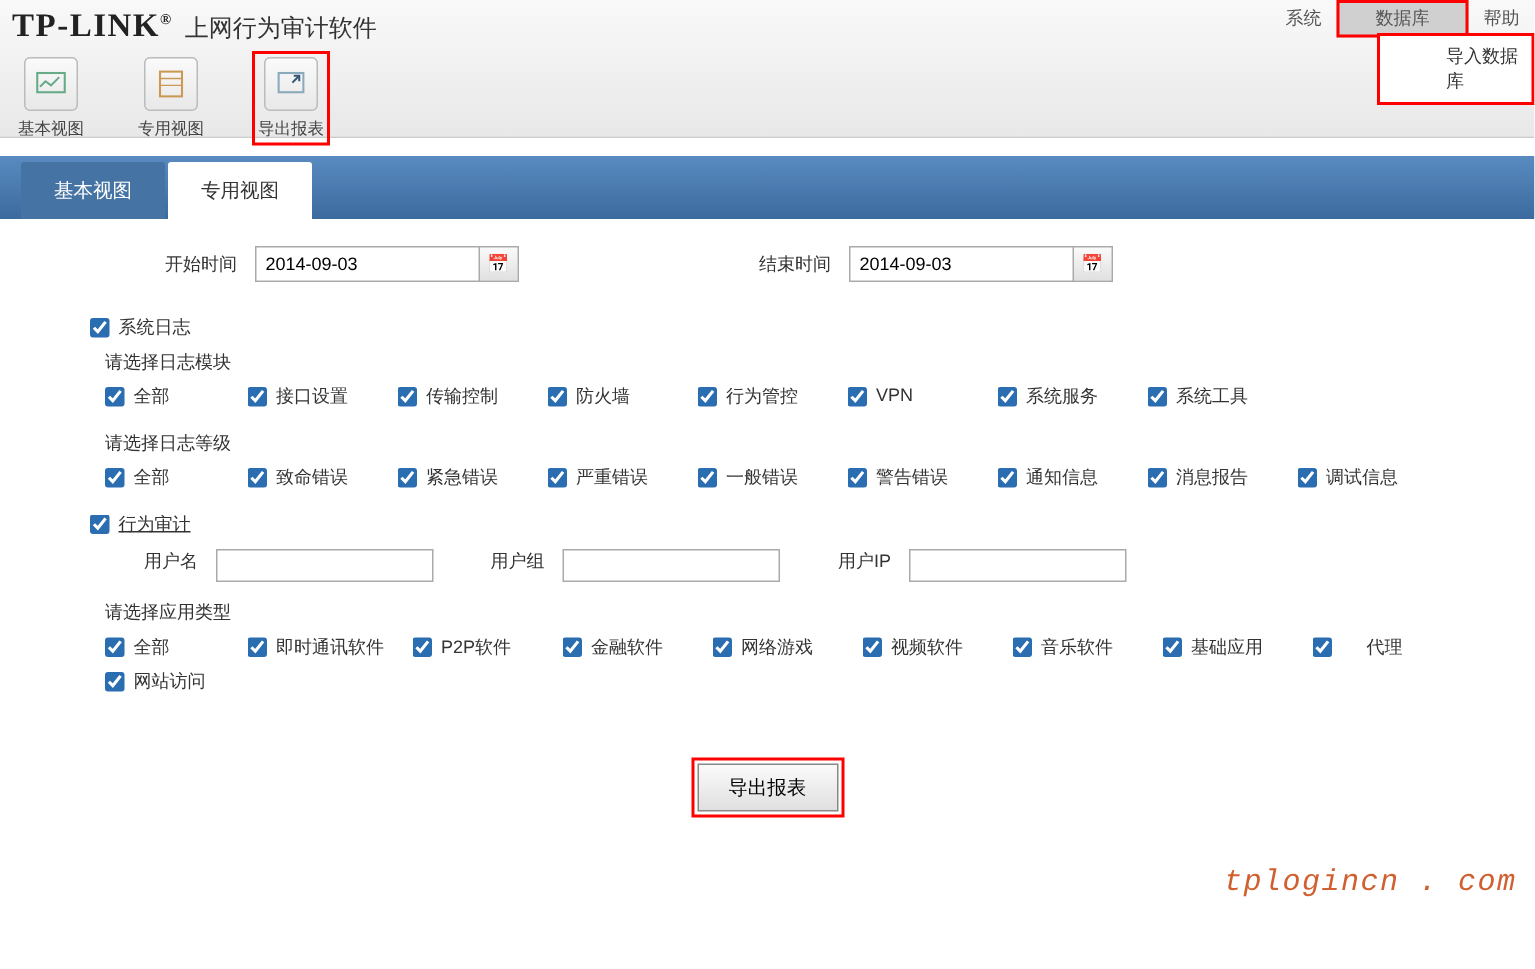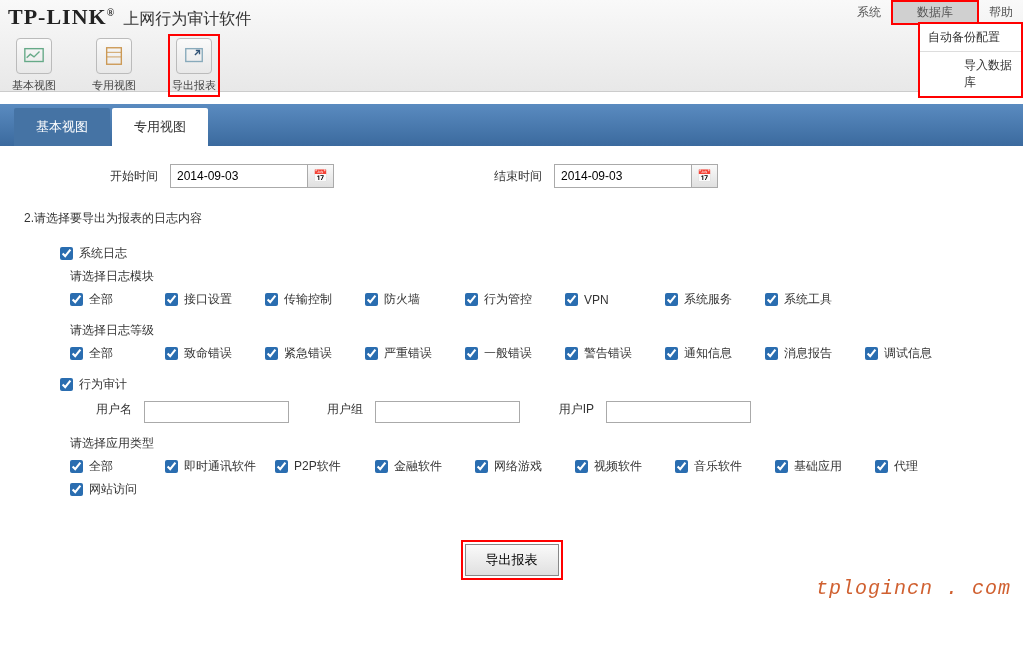--- a/index.html
+++ b/index.html
@@ -24,28 +24,28 @@
 .tabs-bar { background: #4a76a8; background: linear-gradient(#5a8bc0, #3b6a9e); height: 42px; display: flex; align-items: flex-end; padding-left: 14px; margin-top: 12px; }
 .tab { padding: 10px 22px; background: #fff; color: #333; border-top-left-radius: 2px; border-top-right-radius: 2px; cursor: pointer; margin-right: 2px; font-size: 13px; }
 .tab.active { background: #4573a4; color: #fff; }
 .content { padding: 18px 10px 10px 10px; min-height: 460px; position: relative; }
 .section-label { margin: 8px 0 18px 14px; }
 .date-row { display: flex; align-items: center; margin-bottom: 22px; }
 .date-group { display: flex; align-items: center; }
 .date-label { width: 160px; text-align: right; padding-right: 12px; }
 .date-label2 { width: 220px; text-align: right; padding-right: 12px; }
 .date-input-wrap { display: flex; }
-.date-input { width: 138px; height: 24px; border: 1px solid #aaa; padding: 0 6px; font-size: 12px; background: #fff; }
+.date-input { width: 150px; height: 24px; border: 1px solid #aaa; padding: 0 6px; font-size: 12px; background: #fff; }
 .date-btn { width: 26px; height: 24px; border: 1px solid #aaa; border-left: none; background: linear-gradient(#fafafa,#e0e0e0); display: flex; align-items: center; justify-content: center; cursor: pointer; }
 .cb-row { display: flex; align-items: center; margin: 6px 0 6px 50px; }
 .cb-row.top { margin-left: 50px; }
 .cb { margin-right: 6px; accent-color: #2a6db0; }
 .sub-label { margin: 6px 0 6px 60px; color: #333; }
 .grid-row { display: flex; flex-wrap: wrap; margin-left: 60px; gap: 0; margin-bottom: 8px; }
-.grid-item { display: flex; align-items: center; width: 95px; margin-bottom: 6px; }
+.grid-item { display: flex; width: 95px; margin-bottom: 6px; }
 .grid-item.w100 { width: 100px; }
 .input-row { display: flex; align-items: flex-start; margin: 8px 0 12px 60px; gap: 12px; }
 .input-label { width: 62px; text-align: right; }
 .text-input { width: 145px; height: 22px; border: 1px solid #aaa; padding: 0 4px; font-size: 12px; }
 .footer-btn-wrap { text-align: center; margin-top: 40px; }
 .export-btn { display: inline-block; padding: 6px 20px; border: 1px solid #888; background: linear-gradient(#fafafa,#e0e0e0); cursor: pointer; font-size: 13px; outline: 2px solid red; outline-offset: 2px; }
 .watermark { position: absolute; bottom: 6px; right: 12px; font-family: "Courier New", monospace; font-style: italic; color: #d06030; font-size: 20px; letter-spacing: 1px; }
 </style>
 </head>
 <body>
@@ -54,21 +54,20 @@
   <div class="logo-area">
     <span class="logo"><span>TP-LINK</span><sup>®</sup></span>
     <span class="app-title">上网行为审计软件</span>
   </div>
   <div class="top-menu">
     <div class="top-menu-item">系统</div>
     <div class="top-menu-item active">数据库</div>
     <div class="top-menu-item">帮助</div>
   </div>
   <div class="dropdown">
-    <div class="dropdown-item">自动备份配置</div>
     <div class="dropdown-item">导入数据库</div>
   </div>
   <div class="toolbar">
     <div class="tool-btn">
       <div class="tool-icon">
           <svg viewBox="0 0 24 24">
             <rect x="2" y="4" width="20" height="14" fill="none" stroke="#6a8" stroke-width="1.5"></rect>
             <polyline points="4,14 8,10 12,13 18,7" fill="none" stroke="#6a8" stroke-width="1.5"></polyline>
           </svg>
         </div>
@@ -117,21 +116,20 @@
       <div class="date-label2">结束时间</div>
       <div class="date-input-wrap">
         <input class="date-input" value="2014-09-03" style="">
         <div class="date-btn">
             <span>📅</span>
           </div>
       </div>
     </div>
   </div>
 
-  <div class="section-label">2.请选择要导出为报表的日志内容</div>
 
   <div class="cb-row top">
     <input type="checkbox" class="cb" checked="" style="">
     <span>系统日志</span>
   </div>
   <div class="sub-label">请选择日志模块</div>
   <div class="grid-row">
     <div class="grid-item">
         <input type="checkbox" class="cb" checked="" style="">
         <span>全部</span>
@@ -198,21 +196,21 @@
     <div class="grid-item w100">
         <input type="checkbox" class="cb" checked="" style="">
         <span>消息报告</span>
       </div>
     <div class="grid-item w100">
         <input type="checkbox" class="cb" checked="" style="">
         <span>调试信息</span>
       </div>
   </div>
 
-  <div class="cb-row top" style="margin-top:0;">
+  <div class="cb-row top" style="margin-top:0;text-decoration:underline;">
     <input type="checkbox" class="cb" checked="" style="">
     <span>行为审计</span>
   </div>
   <div class="input-row">
     <span class="input-label">用户名</span>
     <input class="text-input" style="">
     <span class="input-label">用户组</span>
     <input class="text-input" style="">
     <span class="input-label">用户IP</span>
     <input class="text-input" style="">
@@ -244,21 +242,21 @@
         <span>视频软件</span>
       </div>
     <div class="grid-item w100">
         <input type="checkbox" class="cb" checked="" style="">
         <span>音乐软件</span>
       </div>
     <div class="grid-item w100">
         <input type="checkbox" class="cb" checked="" style="">
         <span>基础应用</span>
       </div>
-    <div class="grid-item" style="width:70px;">
+    <div class="grid-item" style="width:70px;gap:17px;">
         <input type="checkbox" class="cb" checked="" style="">
         <span>代理</span>
       </div>
     <div class="grid-item w100">
         <input type="checkbox" class="cb" checked="" style="">
         <span>网站访问</span>
       </div>
   </div>
 
   <div class="footer-btn-wrap">

